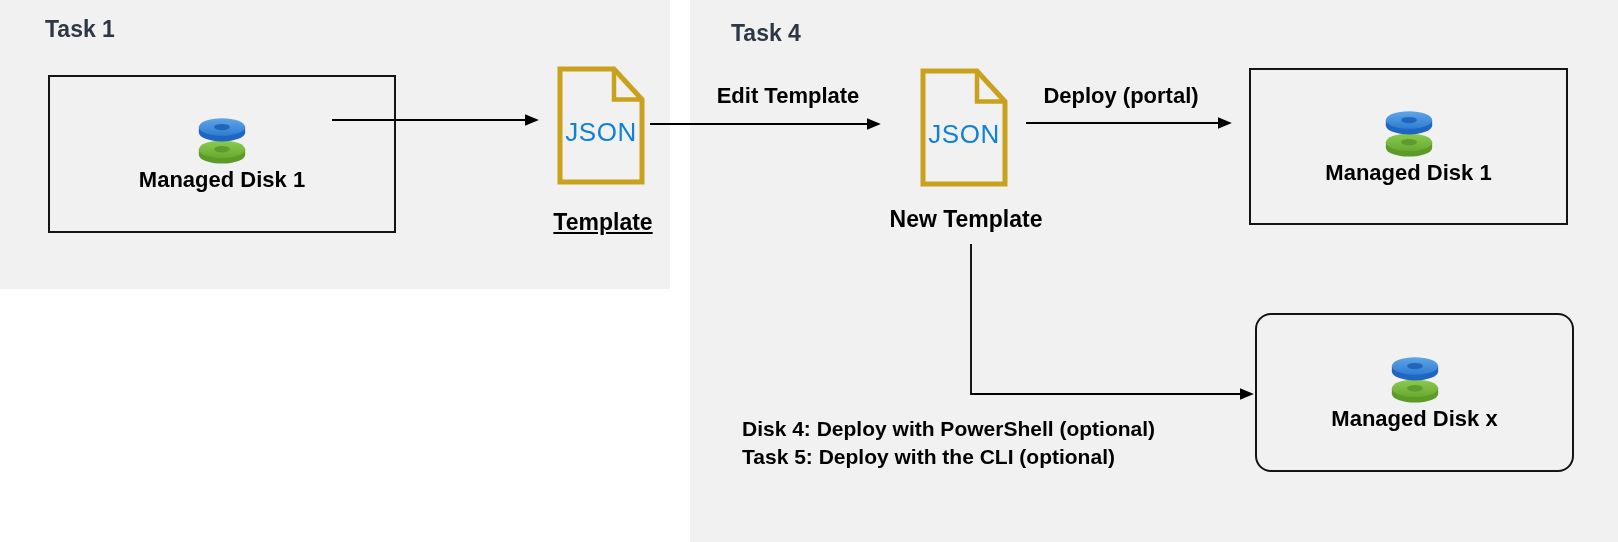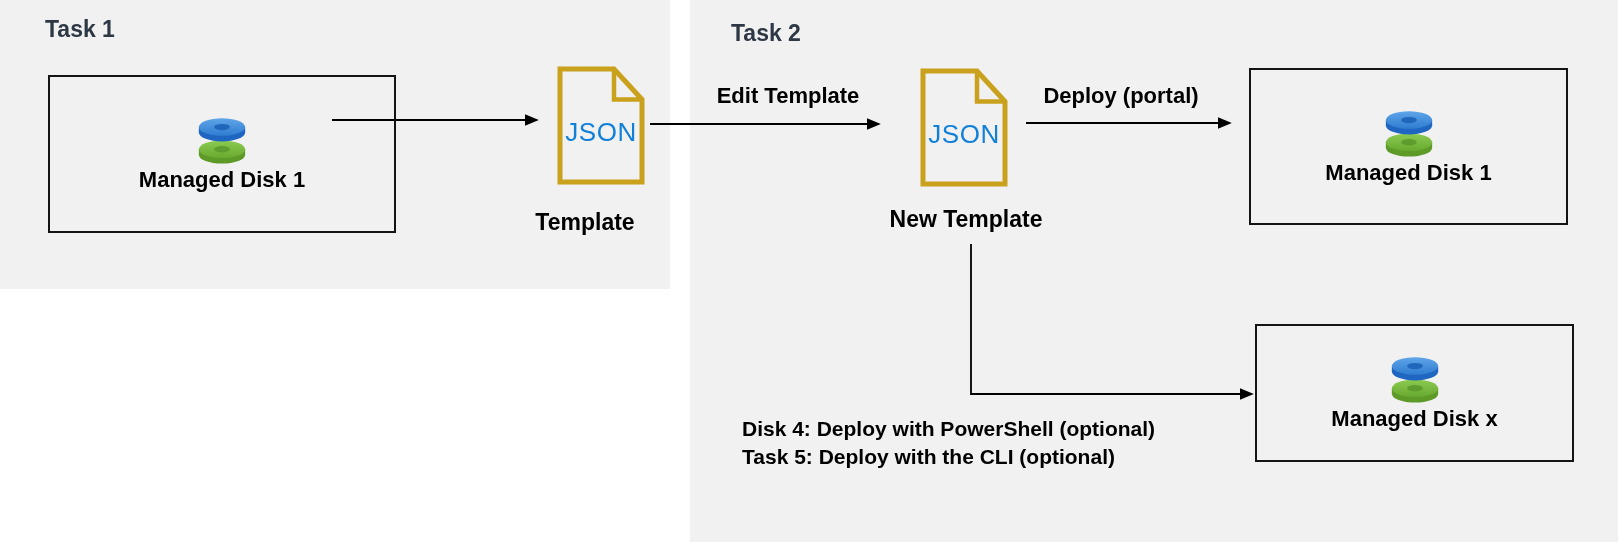--- a/index.html
+++ b/index.html
@@ -46,37 +46,37 @@
     white-space:nowrap;
   }
 
   .disk-box{
     position:absolute;border:2px solid var(--box-border);box-sizing:border-box;
     display:flex;flex-direction:column;align-items:center;justify-content:center;
     gap:2px;background:transparent;
   }
   .box-source{left:48px;top:75px;width:348px;height:158px;}
   .box-portal{left:1249px;top:68px;width:319px;height:157px;}
-  .box-x{left:1255px;top:324px;width:319px;height:138px;}
+  .box-x{left:1255px;top:313px;width:319px;height:159px;border-radius:16px;}
   .disk-box .box-label{font-weight:700;font-size:22px;color:var(--label-text);white-space:nowrap;}
   .disk-icon{display:block;}
 
   .file-node{position:absolute;}
   .file-template{left:557px;top:66px;}
   .file-newtemplate{left:920px;top:68px;}
   .file-node svg{display:block;}
   .json-glyph{
     font-family:"Liberation Sans","DejaVu Sans",sans-serif;
     font-size:26px;font-weight:400;letter-spacing:0.5px;
   }
   .file-label{
     position:absolute;font-weight:700;font-size:23px;color:var(--label-text);
     white-space:nowrap;text-align:center;transform:translateX(-50%);
   }
-  .label-template{left:585px;top:209px;}
+  .label-template{left:603px;top:209px;text-decoration:underline;}
   .label-newtemplate{left:966px;top:206px;}
 </style>
 </head>
 <body>
 
 <div class="canvas">
 
   <div class="panel panel-task1"></div>
   <div class="panel panel-task2"></div>
 
@@ -94,21 +94,21 @@
           <stop offset="1" stop-color="#68a930"></stop>
       </linearGradient>
     </defs>
     <line x1="332" y1="120" x2="526" y2="120" stroke="#000" stroke-width="1.8" marker-end="url(#ah)"></line>
     <line x1="650" y1="124" x2="868" y2="124" stroke="#000" stroke-width="1.8" marker-end="url(#ah)"></line>
     <line x1="1026" y1="123" x2="1219" y2="123" stroke="#000" stroke-width="1.8" marker-end="url(#ah)"></line>
     <path d="M971,244 L971,394 L1241,394" fill="none" stroke="#000" stroke-width="1.8" marker-end="url(#ah)"></path>
   </svg>
 
   <div class="heading heading-task1">Task 1</div>
-  <div class="heading heading-task2">Task 2</div>
+  <div class="heading heading-task2">Task 4</div>
 
   <div class="task45">
     <div>Disk 4: Deploy with PowerShell (optional)</div>
     <div>Task 5: Deploy with the CLI (optional)</div>
   </div>
 
   <div class="arrow-label label-edit">Edit Template</div>
   <div class="arrow-label label-deploy">Deploy (portal)</div>
 
   <div class="disk-box box-source">

